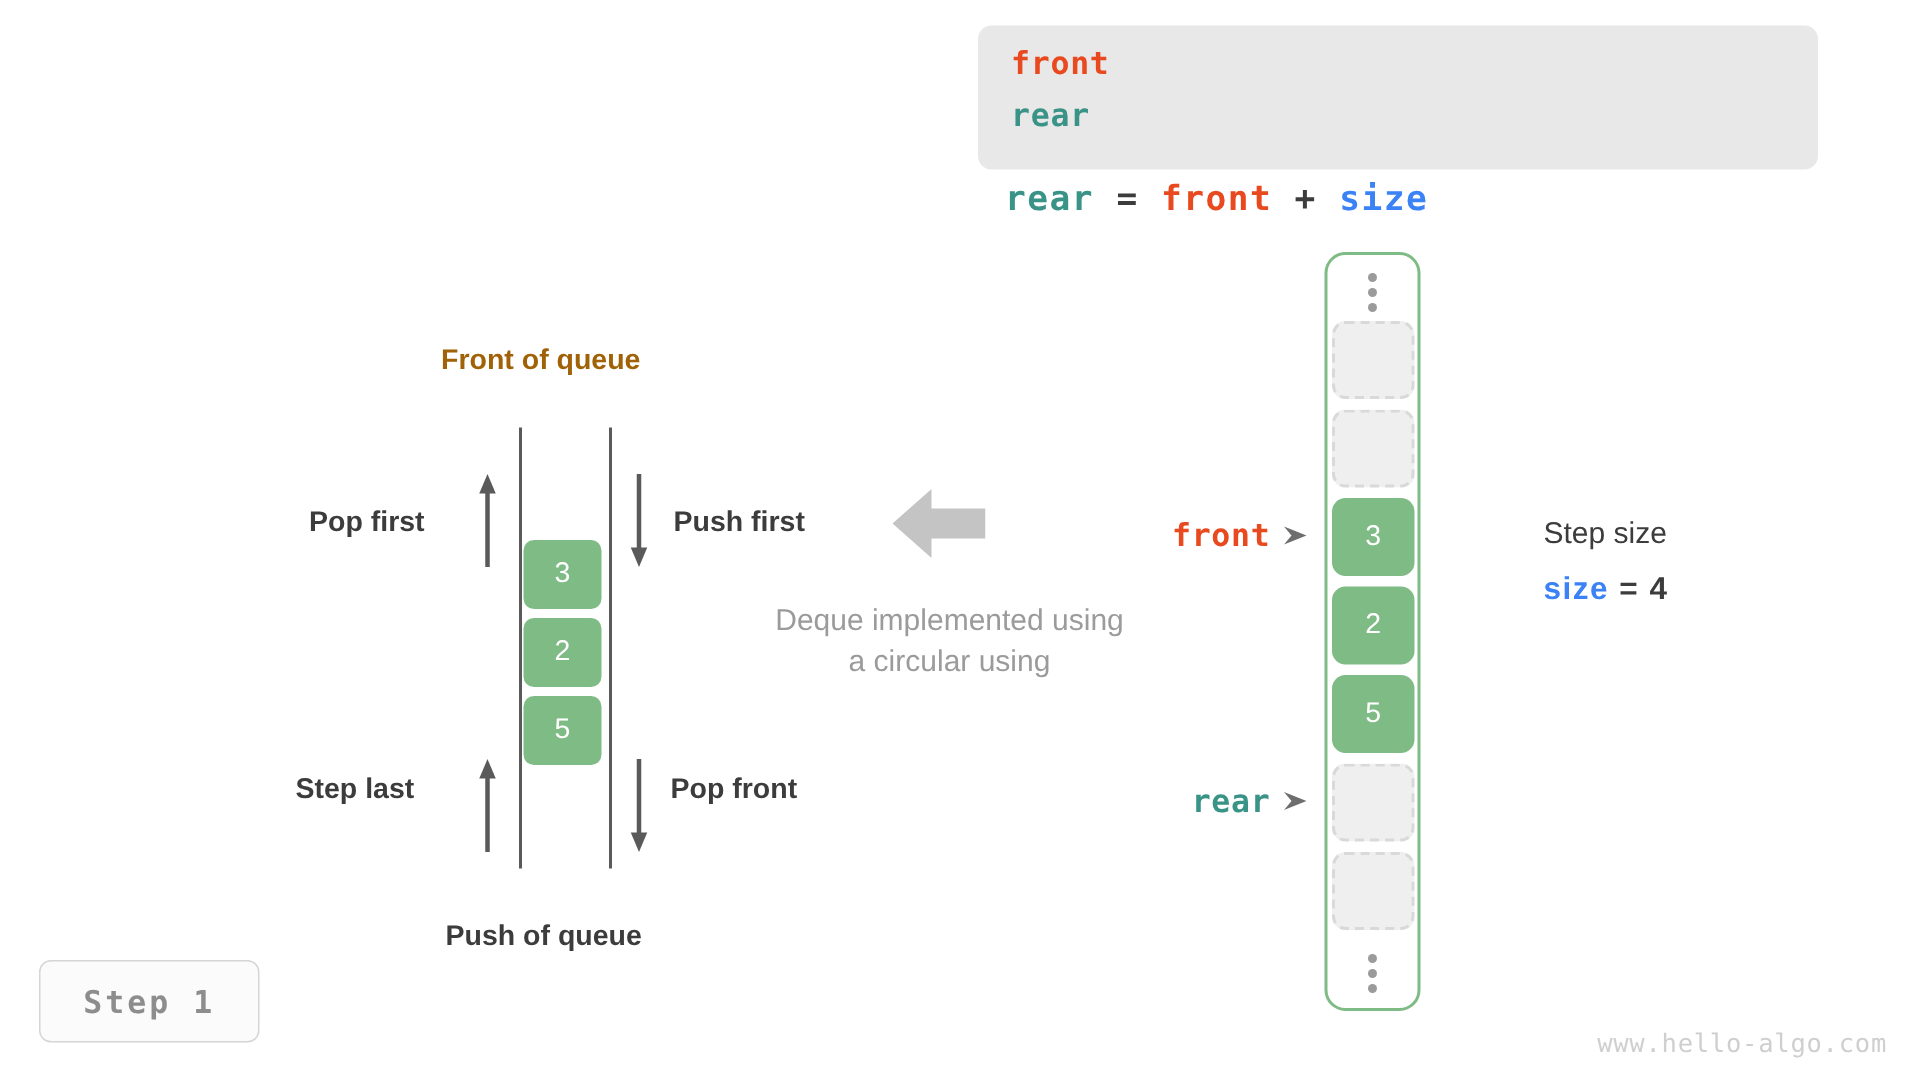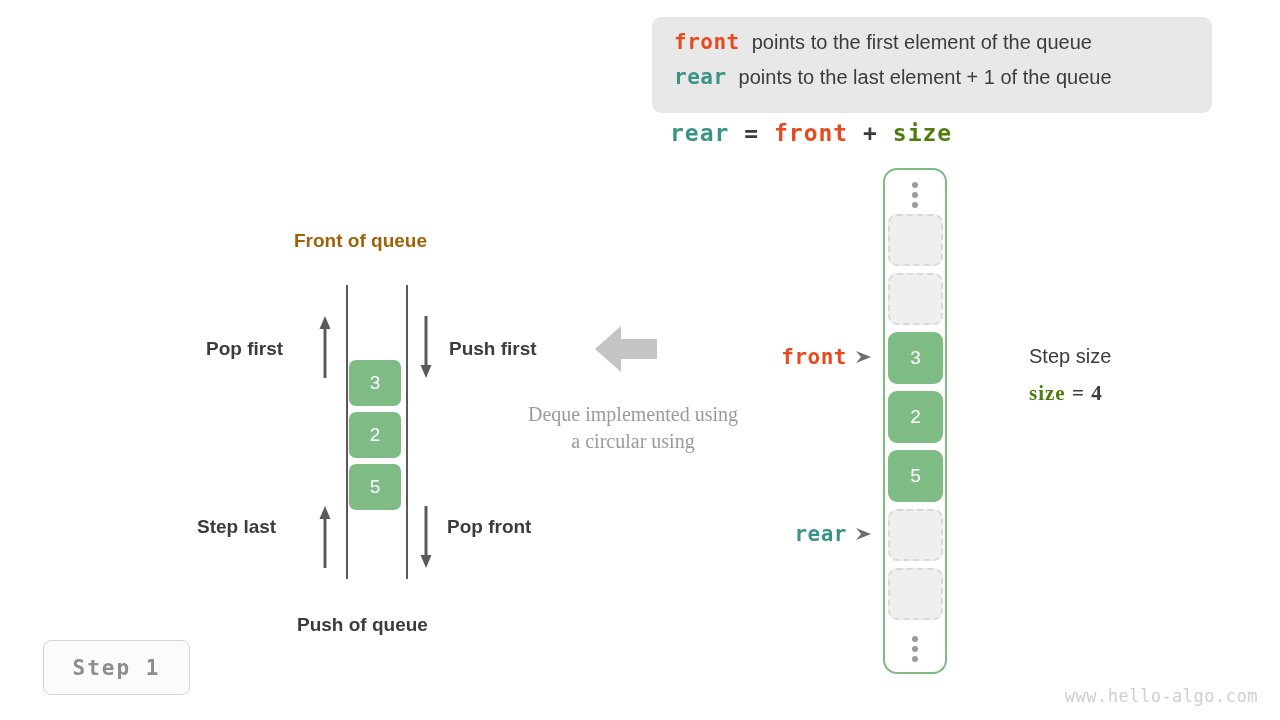--- a/index.html
+++ b/index.html
@@ -35,21 +35,21 @@
     white-space: nowrap;
   }
   .kw {
     font-family: "DejaVu Sans Mono", monospace;
     font-weight: bold;
     font-size: 21px;
     letter-spacing: 0.5px;
   }
   .kw-front { color: #e8491f; }
   .kw-rear  { color: #3a9387; }
-  .kw-size  { color: #4d7c0f; margin-top: 36px; }
+  .kw-size  { color: #3b82f6; margin-top: 36px; }
   .legend-text {
     font-size: 20px;
     color: #3c3c3c;
     margin-left: 12px;
   }
 
   
   #formula {
     position: absolute;
     left: 670px;
@@ -137,21 +137,20 @@
 
   #caption {
     position: absolute;
     left: 480px;
     top: 401px;
     width: 306px;
     text-align: center;
     font-size: 20px;
     color: #9b9b9b;
     line-height: 1.35;
-    font-family: Liberation Serif, serif;
   }
 
   
   #array-container {
     position: absolute;
     left: 883px;
     top: 168px;
     width: 64px;
     height: 506px;
     border: 2px solid #7fbb85;
@@ -229,33 +228,33 @@
     left: 1029px;
     top: 345px;
     font-size: 20px;
     color: #3c3c3c;
     white-space: nowrap;
   }
   #queue-size-expr {
     position: absolute;
     left: 1029px;
     top: 381px;
-    font-family: Liberation Serif, serif;
+    font-family: Liberation Sans, sans-serif;
     font-weight: bold;
     font-size: 21px;
     letter-spacing: 1px;
     white-space: nowrap;
   }
   #queue-size-expr .op { color: #3c3c3c; }
   #queue-size-expr .num { color: #3c3c3c; }
 
   
   #step-badge {
     position: absolute;
-    left: 43px;
+    left: 26px;
     top: 640px;
     width: 145px;
     height: 53px;
     border: 1px solid #d5d5d5;
     border-radius: 8px;
     background: #fbfbfb;
     display: flex;
     align-items: center;
     justify-content: center;
     font-family: "DejaVu Sans Mono", monospace;
@@ -275,25 +274,23 @@
     color: #cfcfcf;
     letter-spacing: 0.5px;
   }
 </style>
 </head>
 <body>
 
 <div id="legend-box">
   <div class="legend-line">
     <span class="kw kw-front">front</span>
-    <span class="legend-text">points to the first element of the queue</span>
   </div>
   <div class="legend-line">
     <span class="kw kw-rear">rear</span>
-    <span class="legend-text">points to the last element + 1 of the queue</span>
   </div>
 </div>
 
 <div id="formula">
   <span class="kw-rear">rear</span><span class="op">&nbsp;</span><span class="op">=</span><span class="op">&nbsp;</span><span class="kw-front">front</span><span class="op">&nbsp;</span><span class="op">+</span><span class="op">&nbsp;</span><span class="kw-size">size</span>
 </div>
 
 <div id="deque-front-label">Front of queue</div>
 <div id="deque-rear-label">Push of queue</div>
 

